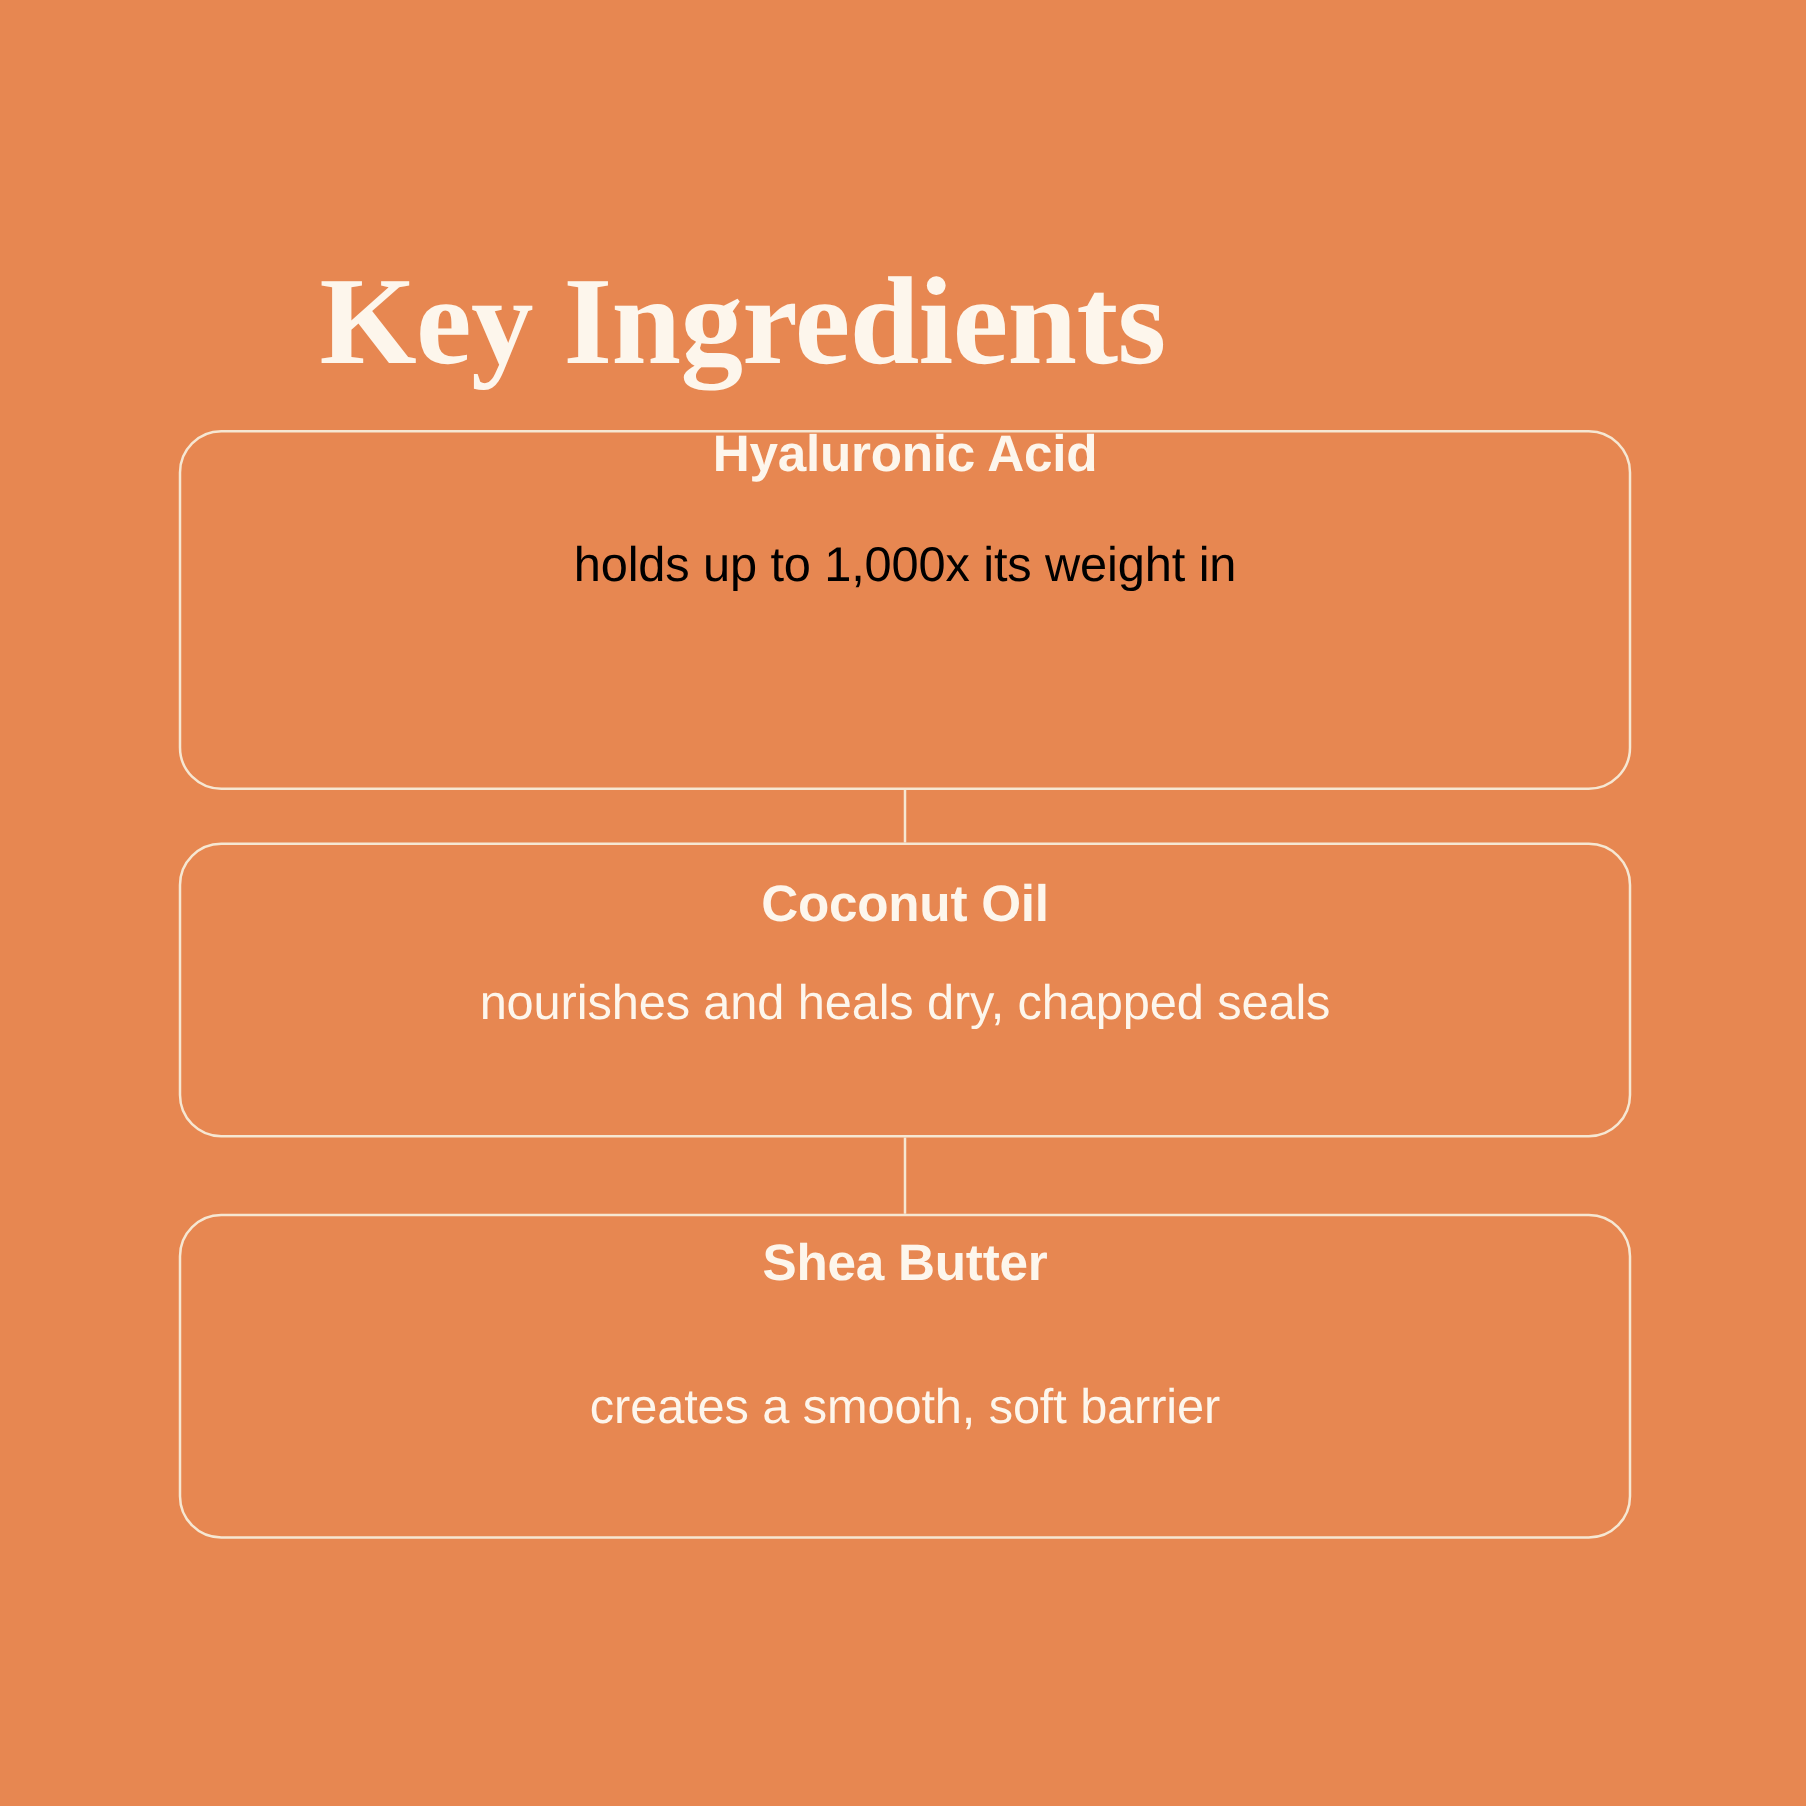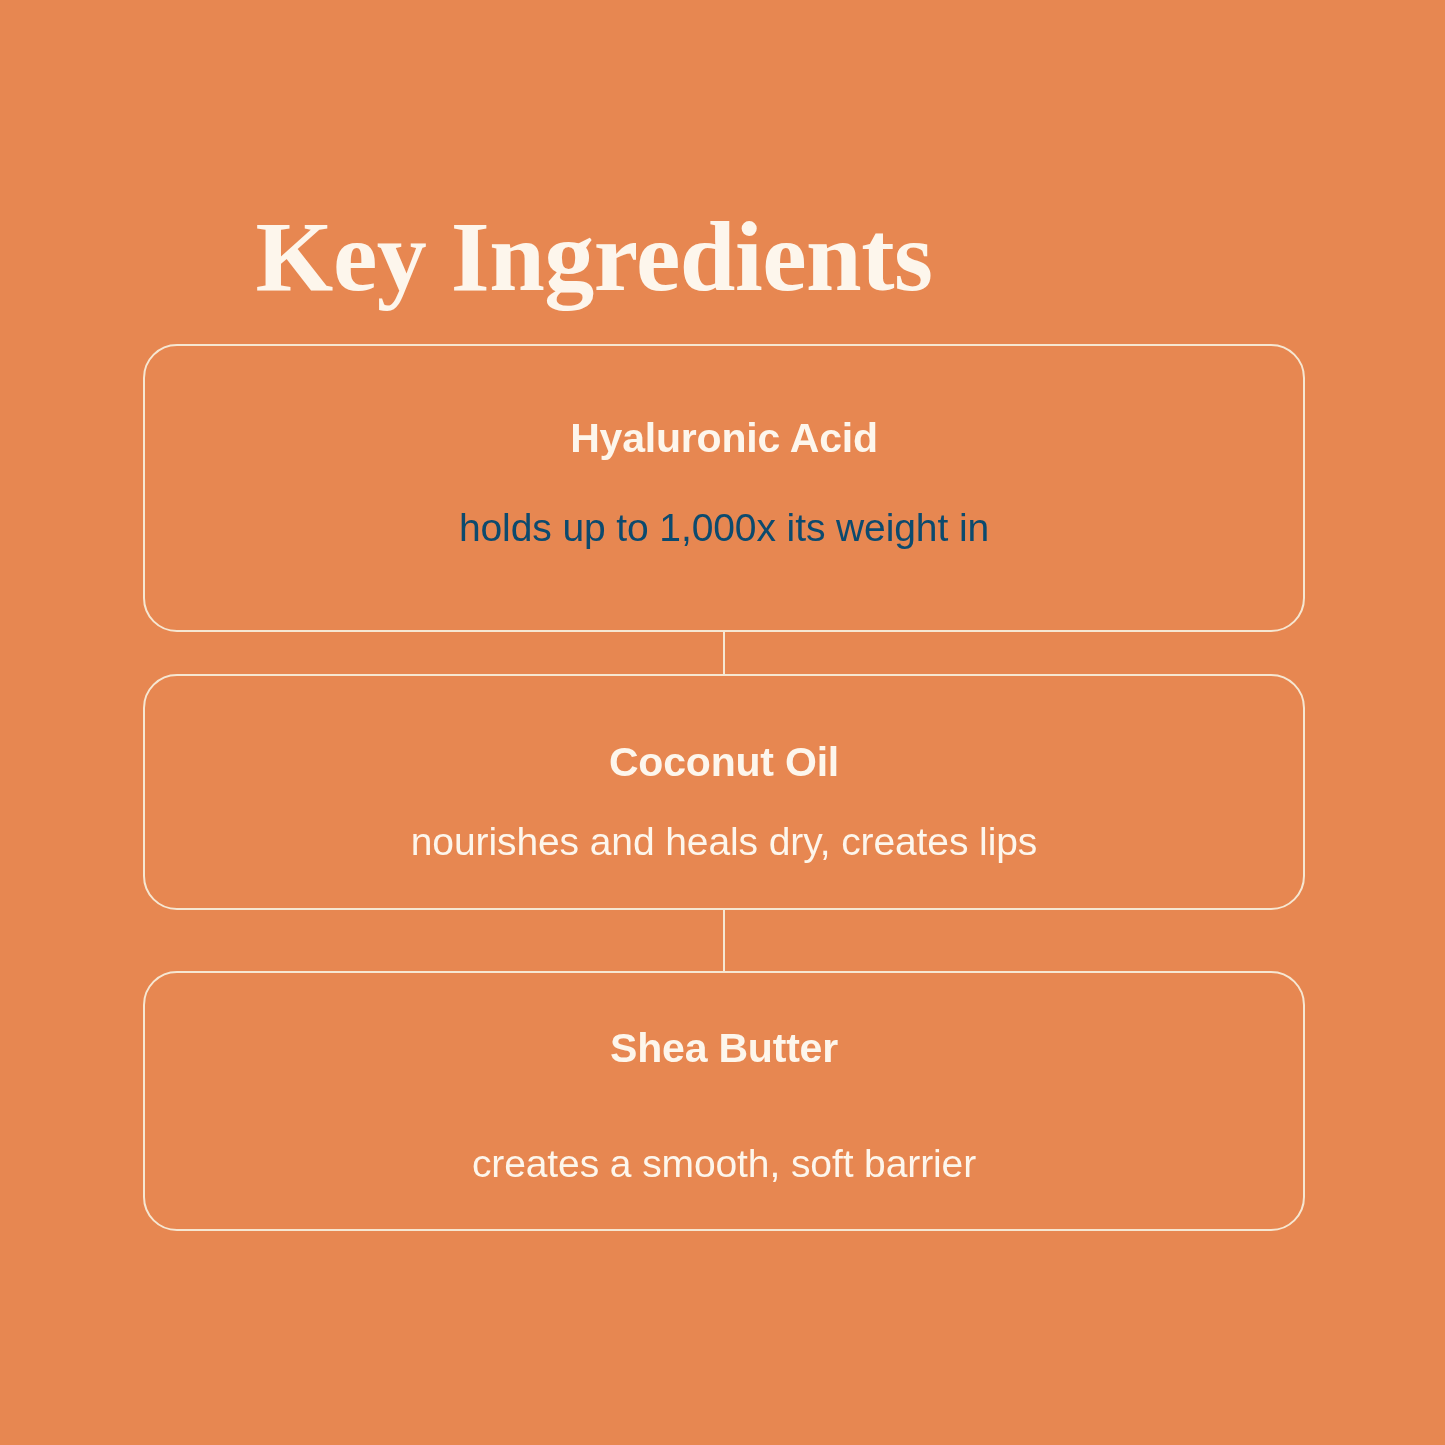--- a/index.html
+++ b/index.html
@@ -50,21 +50,20 @@
   .card {
     position: relative;
     box-sizing: border-box;
     width: 1162px;
     border: 2px solid #F6E7D2;
     border-radius: 34px;
     background: transparent;
     display: flex;
     flex-direction: column;
     align-items: center;
-    justify-content: center;
     text-align: center;
   }
 
   .card-1 { height: 288px; }
   .card-2 { height: 236px; }
   .card-3 { height: 260px; }
 
   
   .connector {
     width: 2px;
@@ -104,31 +103,31 @@
 <body style="background: rgb(231, 135, 81);">
 
 <div id="infographic" style="background: rgb(231, 135, 81);">
 
   <h1 class="page-title" style="color: rgb(253, 246, 236);">Key Ingredients</h1>
 
   <div class="cards">
 
     <div class="card card-1" style="border-color: rgb(246, 231, 210);">
       <p class="card-heading" style="color: rgb(253, 246, 236);">Hyaluronic Acid</p>
-      <p class="card-body" style="color: #0c4a6e;">
+      <p class="card-body" style="color: #000000;">
         <span>holds up to 1,000x its weight in</span><br>
       </p>
     </div>
 
     <div class="connector connector-1" style="background: rgb(246, 231, 210);"></div>
 
     <div class="card card-2" style="border-color: rgb(246, 231, 210);">
       <p class="card-heading" style="color: rgb(253, 246, 236);">Coconut Oil</p>
       <p class="card-body" style="color: rgb(253, 246, 236);">
-        <span>nourishes and heals dry, creates lips</span>
+        <span>nourishes and heals dry, chapped seals</span>
       </p>
     </div>
 
     <div class="connector connector-2" style="background: rgb(246, 231, 210);"></div>
 
     <div class="card card-3" style="border-color: rgb(246, 231, 210);">
       <p class="card-heading" style="color: rgb(253, 246, 236);">Shea Butter</p>
       <p class="card-body" style="color: rgb(253, 246, 236); margin-top: 32px;">
         <span>creates a smooth, soft barrier</span><br>
       </p>

